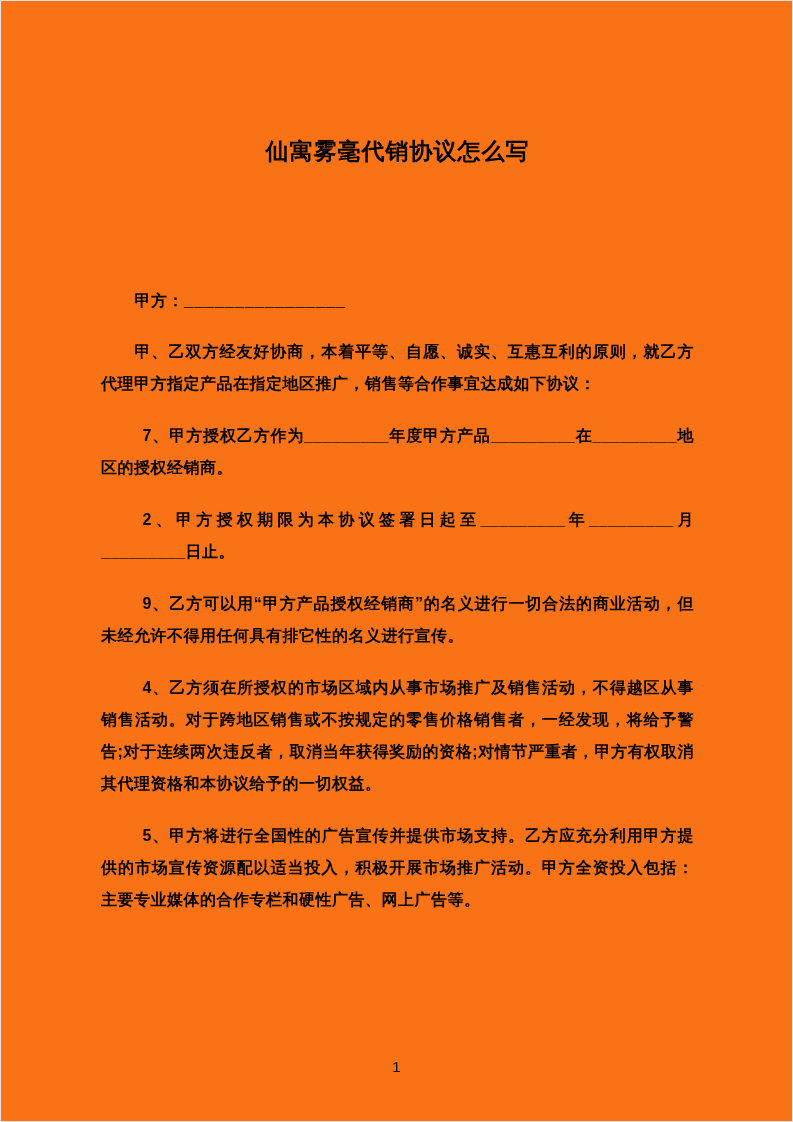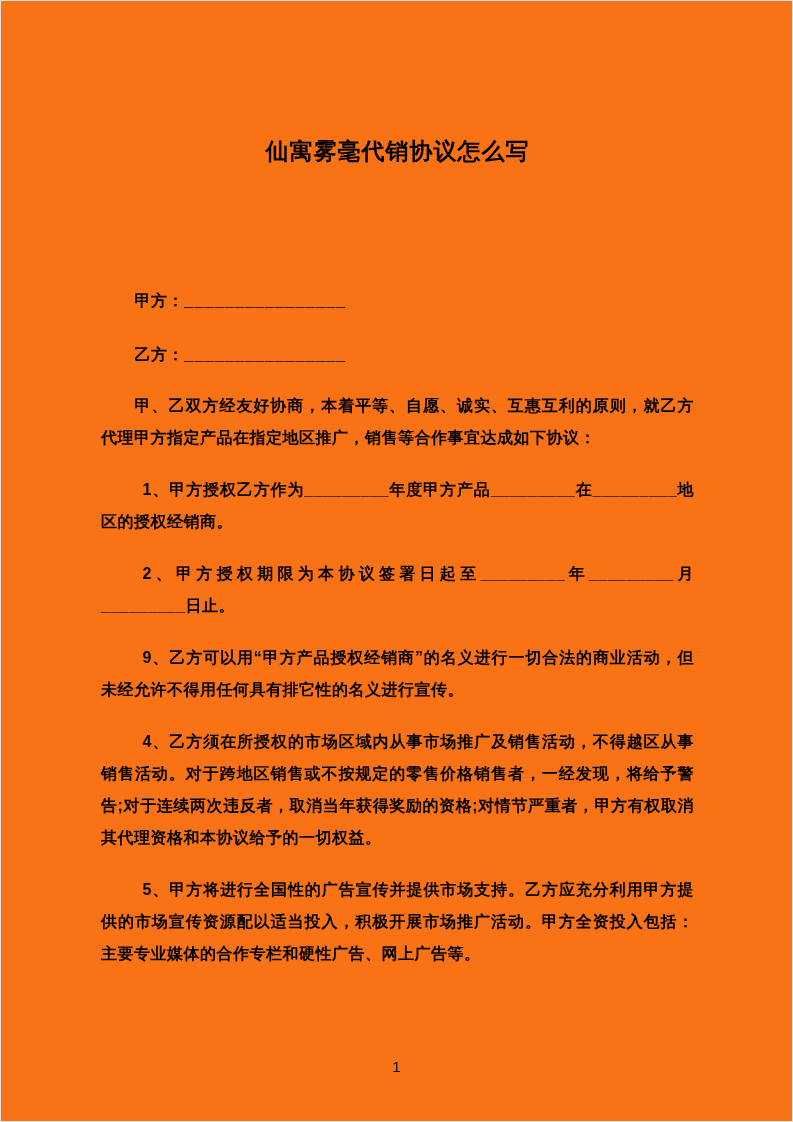--- a/index.html
+++ b/index.html
@@ -67,25 +67,24 @@
 </style>
 </head>
 <body>
 
 <div class="page">
 
   <h1 class="title">仙寓雾毫代销协议怎么写</h1>
 
   <p class="party party-a">甲方：________________</p>
 
-  <p class="party party-b">乙方：________________</p>
 
   <p class="para intro">甲、乙双方经友好协商，本着平等、自愿、诚实、互惠互利的原则，就乙方代理甲方指定产品在指定地区推广，销售等合作事宜达成如下协议：</p>
 
-  <p class="para clause">1、甲方授权乙方作为_________年度甲方产品_________在_________地区的授权经销商。</p>
+  <p class="para clause">7、甲方授权乙方作为_________年度甲方产品_________在_________地区的授权经销商。</p>
 
   <p class="para clause">2、甲方授权期限为本协议签署日起至_________年_________月_________日止。</p>
 
   <p class="para clause">9、乙方可以用“甲方产品授权经销商”的名义进行一切合法的商业活动，但未经允许不得用任何具有排它性的名义进行宣传。</p>
 
   <p class="para clause">4、乙方须在所授权的市场区域内从事市场推广及销售活动，不得越区从事销售活动。对于跨地区销售或不按规定的零售价格销售者，一经发现，将给予警告;对于连续两次违反者，取消当年获得奖励的资格;对情节严重者，甲方有权取消其代理资格和本协议给予的一切权益。</p>
 
   <p class="para clause">5、甲方将进行全国性的广告宣传并提供市场支持。乙方应充分利用甲方提供的市场宣传资源配以适当投入，积极开展市场推广活动。甲方全资投入包括：主要专业媒体的合作专栏和硬性广告、网上广告等。</p>
 
 

